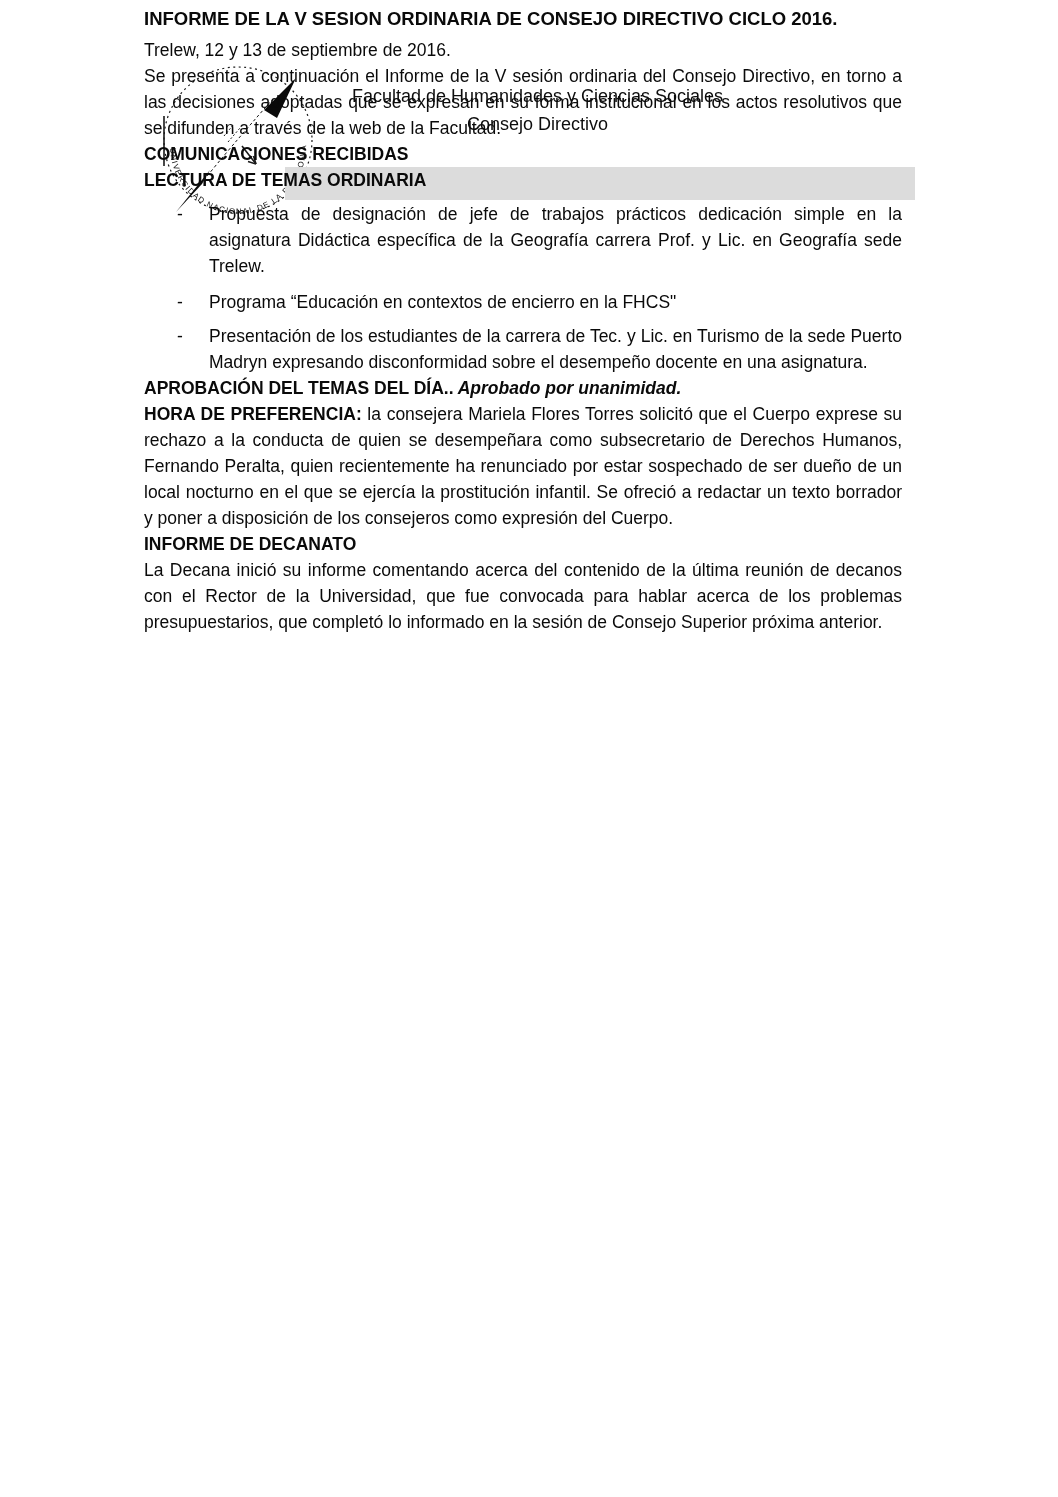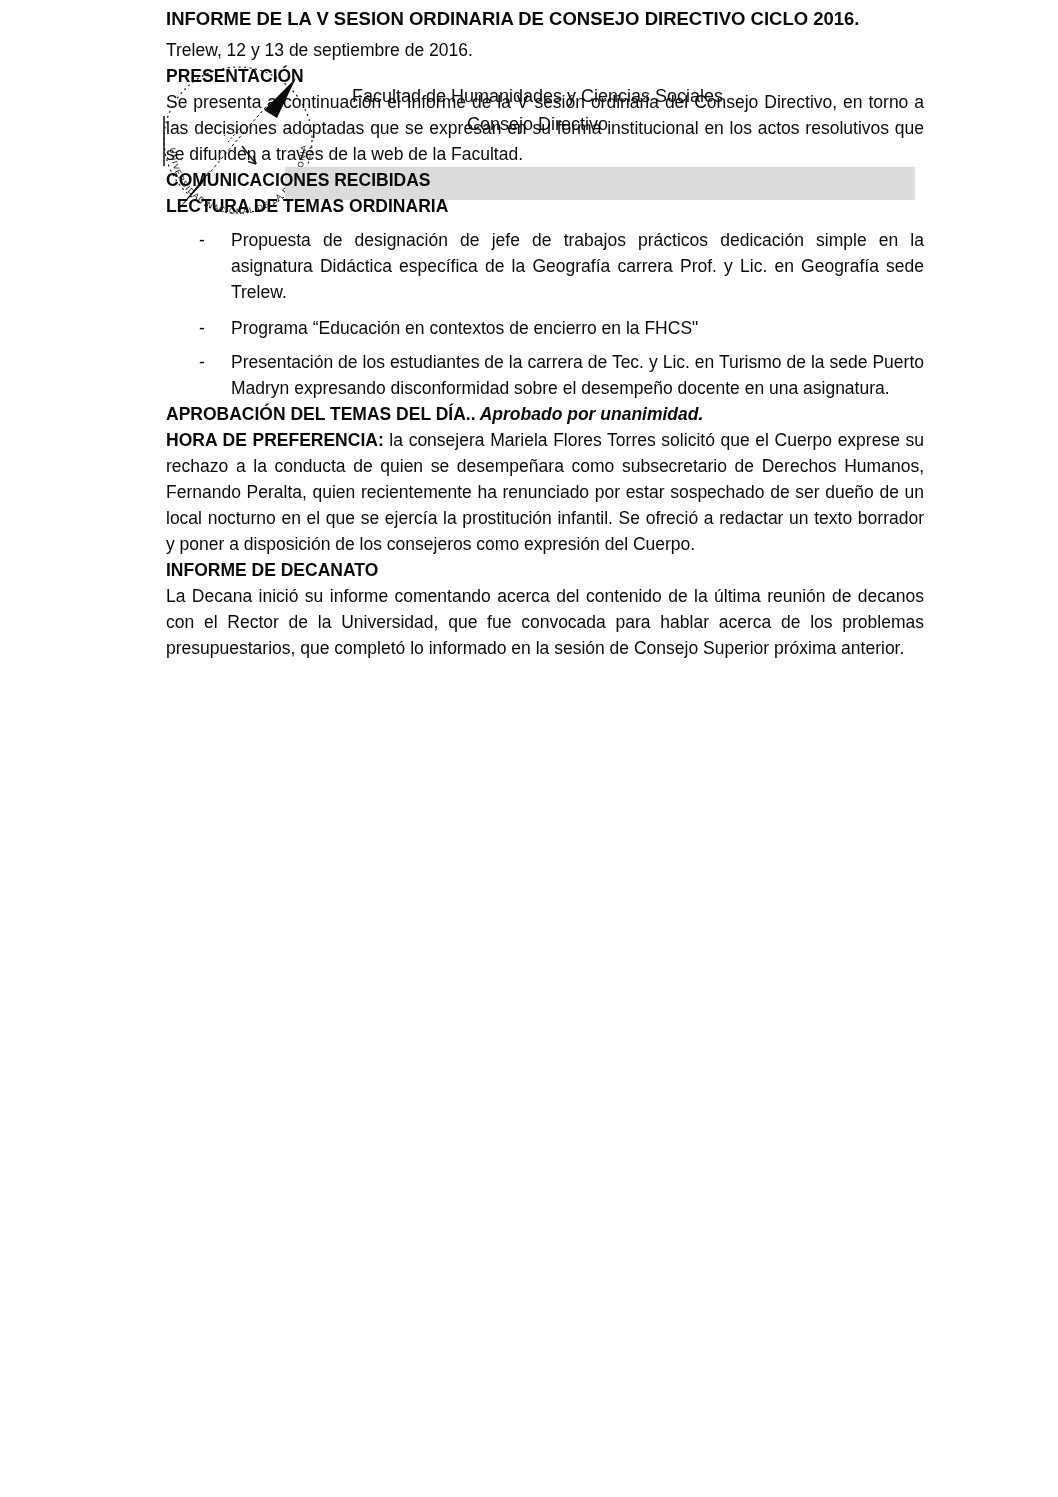--- a/index.html
+++ b/index.html
@@ -16,21 +16,21 @@
   .logo { position: absolute; left: 146px; top: 58px; width: 184px; height: 174px; }
   .header-text {
     position: absolute; left: 150px; top: 82px; width: 775px;
     text-align: center; font-size: 18px; line-height: 28px; color: #0d0d0d;
   }
   .gray-bar {
     position: absolute; left: 285px; top: 167px; width: 630px; height: 33px;
     background: #dcdcdc;
   }
   .content {
-    position: absolute; left: 166px; top: 0; width: 758px;
+    position: absolute; left: 144px; top: 0; width: 758px;
     font-size: 17.5px; line-height: 26px;
   }
   .content p { margin: 0; }
   .title { margin-top: 238px; font-weight: bold; font-size: 18.5px; line-height: 37px; text-align: justify; }
   .line  { margin-top: 22px; }
   .h     { margin-top: 20px; font-weight: bold; }
   .para  { margin-top: 20px; text-align: justify; }
   .mt4  { margin-top: 4px; }
   .mt6  { margin-top: 6px; }
   .mt8  { margin-top: 8px; }
@@ -74,21 +74,20 @@
   </div>
 
   <div class="gray-bar"></div>
 
   <div class="content">
 
     <p class="title">INFORME DE LA V SESION ORDINARIA DE CONSEJO DIRECTIVO  CICLO 2016.</p>
 
     <p class="line">Trelew, 12 y 13 de septiembre de 2016.</p>
 
-    <p class="h">PRESENTACIÓN</p>
     <p class="para">Se presenta a continuación el Informe de la V sesión ordinaria del Consejo Directivo, en torno a las decisiones adoptadas que se expresan en su forma institucional en los actos resolutivos que se difunden a través de la web de la Facultad.</p>
 
     <p class="h mt8">COMUNICACIONES RECIBIDAS</p>
 
     <p class="h mt45">LECTURA DE TEMAS ORDINARIA</p>
 
     <div class="bullet">
       <span class="dash">-</span>
       <span class="txt">Propuesta de designación de jefe de trabajos prácticos dedicación simple en la asignatura Didáctica específica de la Geografía carrera Prof. y Lic. en Geografía sede Trelew.</span>
     </div>

